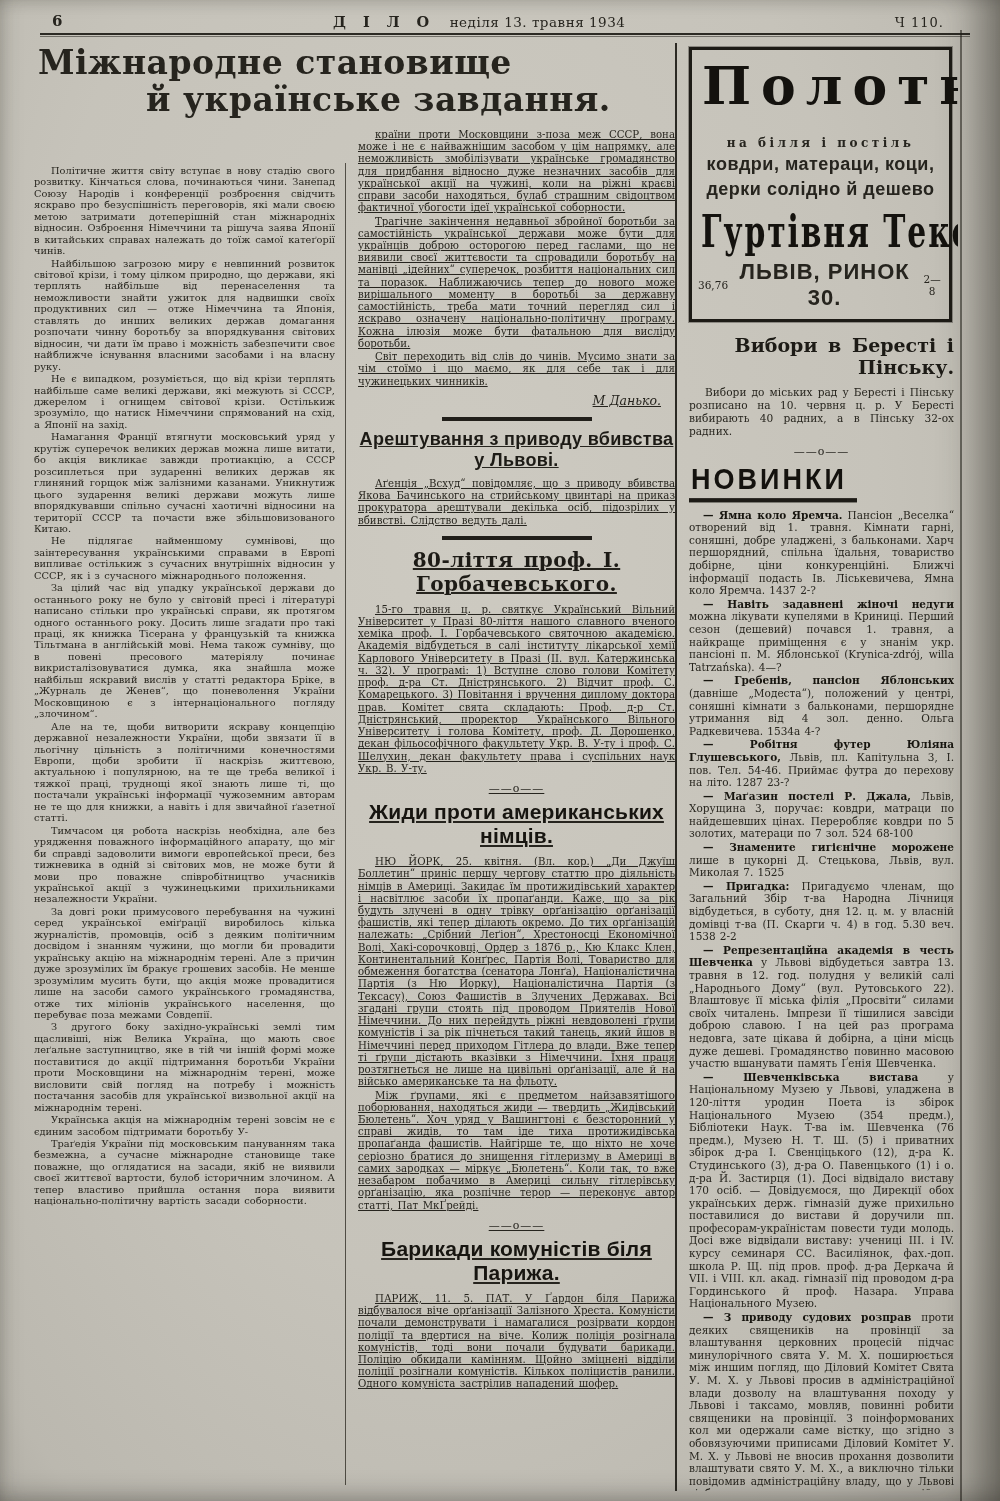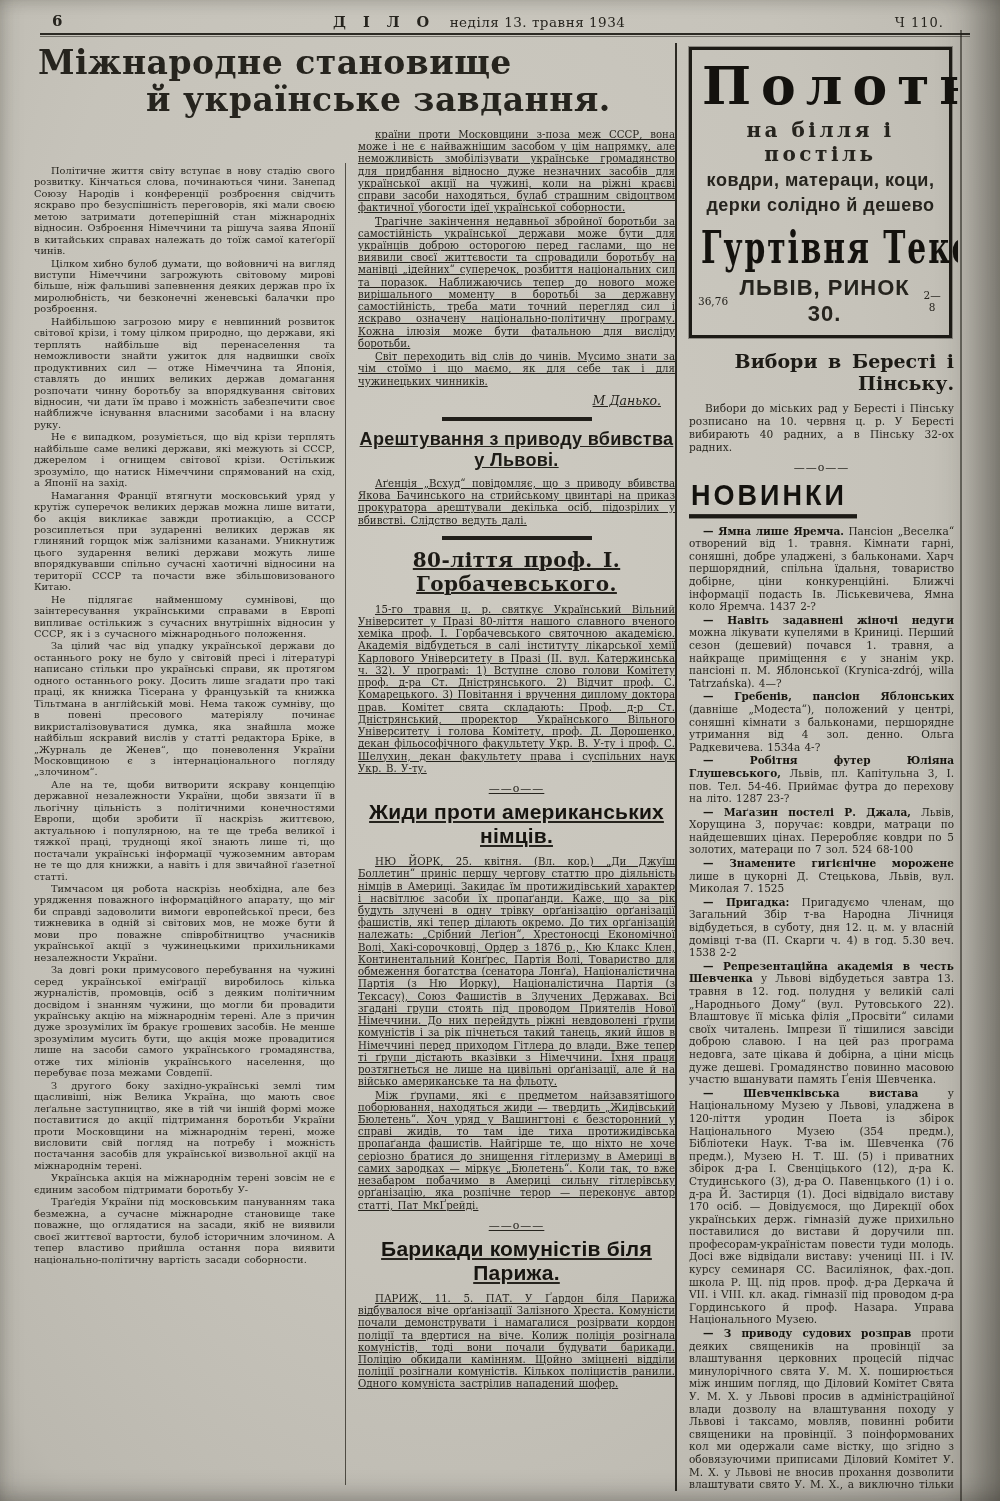--- a/index.html
+++ b/index.html
@@ -58,21 +58,21 @@
   .art-title-serif { font-weight:bold; font-size:20px; text-align:center;
                      letter-spacing:.4px; margin:2px 0 8px; word-spacing:3px; color:#1d1b16; }
   .art-title-heavy { font-family:"Liberation Sans", sans-serif; font-weight:bold;
                      font-size:21px; text-align:center; letter-spacing:.2px; margin:3px 0 8px; color:#171510; }
 
   
   .ad-box { border:3px solid #1d1b16; box-shadow:0 0 0 1px rgba(29,27,22,.35);
             margin:2px 2px 12px 0; padding:10px 4px 8px; text-align:center; }
   .ad-title { font-size:52px; font-weight:bold; letter-spacing:10px; line-height:1;
               padding-left:6px; color:#14120e; }
-  .ad-sub1 { font-weight:bold; font-size:20px; letter-spacing:3.5px; margin-top:6px; }
+  .ad-sub1 { font-weight:bold; font-size:12px; letter-spacing:3.5px; margin-top:24px; }
   .ad-sub2 { font-family:"Liberation Sans", sans-serif; font-weight:bold; font-size:18px;
              letter-spacing:.5px; line-height:1.15; margin-top:4px; }
   .ad-company { font-weight:bold; font-size:31px; letter-spacing:2px; white-space:nowrap;
                 transform:scaleY(1.45) scaleX(.96); transform-origin:center; margin:14px 0 10px; color:#14120e; }
   .ad-bottom { display:flex; align-items:center; justify-content:space-between; padding:0 2px; }
   .ad-code { font-size:10.5px; }
   .ad-address { font-family:"Liberation Sans", sans-serif; font-weight:bold; font-size:22px; letter-spacing:1px; }
 
   .elect-title { font-weight:bold; font-size:19px; text-align:right; word-spacing:4px; margin:6px 0 8px; color:#1d1b16; }
   .colC p.body { font-size:10.6px; line-height:1.21; text-align:justify; text-indent:16px;
@@ -105,21 +105,20 @@
   <div class="content">
 
     <div class="lead-wrap">
       <h1 class="headline">
         <span>Міжнародне становище</span>
         <span class="l2">й українське завдання.</span>
       </h1>
       <div class="two-col">
         <div class="colA">
           <p class="body">Політичне життя світу вступає в нову стадію свого розвитку. Кінчаться слова, починаються чини. Занепад Союзу Народів і конференції розброєння свідчить яскраво про безуспішність переговорів, які мали своєю метою затримати дотеперішній стан міжнародніх відносин. Озброєння Німеччини та рішуча заява Японії в китайських справах належать до тоїж самої катеґорії чинів.</p>
-          <p class="body">Цілком хибно булоб думати, що войовничі на вигляд виступи Німеччини загрожують світовому мирові більше, ніж фальшиві запевнення деяких держав про їх миролюбність, чи безконечні женевські балачки про розброєння.</p>
           <p class="body">Найбільшою загрозою миру є невпинний розвиток світової крізи, і тому цілком природно, що держави, які терплять найбільше від перенаселення та неможливости знайти ужиток для надвишки своїх продуктивних сил — отже Німеччина та Японія, ставлять до инших великих держав домагання розпочати чинну боротьбу за впорядкування світових відносин, чи дати їм право і можність забезпечити своє найближче існування власними засобами і на власну руку.</p>
           <p class="body">Не є випадком, розуміється, що від крізи терплять найбільше саме великі держави, які межують зі СССР, джерелом і огнищем світової крізи. Остількиж зрозуміло, що натиск Німеччини спрямований на схід, а Японії на захід.</p>
           <p class="body">Намагання Франції втягнути московський уряд у крутіж суперечок великих держав можна лише витати, бо акція викликає завжди протиакцію, а СССР розсиплеться при зударенні великих держав як глиняний горщок між залізними казанами. Уникнутиж цього зударення великі держави можуть лише впорядкувавши спільно сучасні хаотичні відносини на території СССР та почасти вже збільшовизованого Китаю.</p>
           <p class="body">Не підлягає найменшому сумнівові, що заінтересування українськими справами в Европі випливає остількиж з сучасних внутрішніх відносин у СССР, як і з сучасного міжнароднього положення.</p>
           <p class="body">За цілий час від упадку української держави до останнього року не було у світовій пресі і літературі написано стільки про українські справи, як протягом одного останнього року. Досить лише згадати про такі праці, як книжка Тісерана у французькій та книжка Тільтмана в англійській мові. Нема також сумніву, що в повені пресового матеріялу починає викристалізовуватися думка, яка знайшла може найбільш яскравий вислів у статті редактора Бріке, в „Журналь де Женев“, що поневолення України Московщиною є з інтернаціонального погляду „злочином“.</p>
           <p class="body">Але на те, щоби витворити яскраву концепцію державної незалежности України, щоби звязати її в льогічну цільність з політичними конечностями Европи, щоби зробити її наскрізь життєвою, актуальною і популярною, на те ще треба великої і тяжкої праці, труднощі якої знають лише ті, що постачали українські інформації чужоземним авторам не те що для книжки, а навіть і для звичайної ґазетної статті.</p>
           <p class="body">Тимчасом ця робота наскрізь необхідна, але без урядження поважного інформаційного апарату, що міг би справді задоволити вимоги европейської преси, без тижневика в одній зі світових мов, не може бути й мови про поважне співробітництво учасників української акції з чужинецькими прихильниками незалежности України.</p>
           <p class="body">За довгі роки примусового перебування на чужині серед української еміґрації виробилось кілька журналістів, промовців, осіб з деяким політичним досвідом і знанням чужини, що могли би провадити українську акцію на міжнароднім терені. Але з причин дуже зрозумілих їм бракує грошевих засобів. Не менше зрозумілим мусить бути, що акція може провадитися лише на засоби самого українського громадянства, отже тих міліонів українського населення, що перебуває поза межами Совдепії.</p>
           <p class="body">З другого боку західно-українські землі тим щасливіші, ніж Велика Україна, що мають своє леґальне заступництво, яке в тій чи іншій формі може поставитися до акції підтримання боротьби України проти Московщини на міжнароднім терені, може висловити свій погляд на потребу і можність постачання засобів для української визвольної акції на міжнароднім терені.</p>
           <p class="body">Українська акція на міжнароднім терені зовсім не є єдиним засобом підтримати боротьбу У-</p>
@@ -166,21 +165,21 @@
         </div>
       </div>
 
       <h2 class="elect-title">Вибори в Бересті і Пінську.</h2>
       <p class="body">Вибори до міських рад у Бересті і Пінську розписано на 10. червня ц. р. У Бересті вибирають 40 радних, а в Пінську 32-ох радних.</p>
       <div class="o-divider">——о——</div>
 
       <div class="novynky-title">НОВИНКИ</div>
 
       <div class="news">
-        <p><b>— Ямна лише Яремча.</b> <span>Пансіон „Веселка“ отворений від 1. травня. Кімнати гарні, соняшні, добре уладжені, з бальконами. Харч першорядний, спільна їдальня, товариство добірне, ціни конкуренційні. Ближчі інформації подасть Ів. Ліськевичева, Ямна коло Яремча. 1437 2-?</span></p>
+        <p><b>— Ямна коло Яремча.</b> <span>Пансіон „Веселка“ отворений від 1. травня. Кімнати гарні, соняшні, добре уладжені, з бальконами. Харч першорядний, спільна їдальня, товариство добірне, ціни конкуренційні. Ближчі інформації подасть Ів. Ліськевичева, Ямна коло Яремча. 1437 2-?</span></p>
         <p><b>— Навіть задавнені жіночі недуги</b> <span>можна лікувати купелями в Криниці. Перший сезон (дешевий) почався 1. травня, а найкраще приміщення є у знанім укр. пансіоні п. М. Яблонської (Krynica-zdrój, willa Tatrzańska). 4—?</span></p>
         <p><b>— Гребенів, пансіон Яблонських</b> <span>(давніше „Модеста“), положений у центрі, соняшні кімнати з бальконами, першорядне утримання від 4 зол. денно. Ольга Радкевичева. 1534а 4-?</span></p>
         <p><b>— Робітня футер Юліяна Глушевського,</b> <span>Львів, пл. Капітульна 3, І. пов. Тел. 54-46. Приймає футра до перехову на літо. 1287 23-?</span></p>
         <p><b>— Маґазин постелі Р. Джала,</b> <span>Львів, Хорущина 3, поручає: ковдри, матраци по найдешевших цінах. Переробляє ковдри по 5 золотих, матераци по 7 зол. 524 68-100</span></p>
         <p><b>— Знамените гигієнічне морожене</b> <span>лише в цукорні Д. Стецькова, Львів, вул. Миколая 7. 1525</span></p>
         <p><b>— Пригадка:</b> <span>Пригадуємо членам, що Загальний Збір т-ва Народна Лічниця відбудеться, в суботу, дня 12. ц. м. у власній домівці т-ва (П. Скарги ч. 4) в год. 5.30 веч. 1538 2-2</span></p>
         <p><b>— Репрезентаційна академія в честь Шевченка</b> <span>у Львові відбудеться завтра 13. травня в 12. год. полудня у великій салі „Народнього Дому“ (вул. Рутовського 22). Влаштовує її міська філія „Просвіти“ силами своїх читалень. Імпрези її тішилися завсіди доброю славою. І на цей раз програма недовга, зате цікава й добірна, а ціни місць дуже дешеві. Громадянство повинно масовою участю вшанувати память Ґенія Шевченка.</span></p>
         <p><b>— Шевченківська вистава</b> <span>у Національному Музею у Львові, уладжена в 120-ліття уродин Поета із збірок Національного Музею (354 предм.), Бібліотеки Наук. Т-ва ім. Шевченка (76 предм.), Музею Н. Т. Ш. (5) і приватних збірок д-ра І. Свенціцького (12), д-ра К. Студинського (3), д-ра О. Павенцького (1) і о. д-ра Й. Застирця (1). Досі відвідало виставу 170 осіб. — Довідуємося, що Дирекції обох українських держ. гімназій дуже прихильно поставилися до вистави й доручили пп. професорам-україністам повести туди молодь. Досі вже відвідали виставу: учениці ІІІ. і IV. курсу семинаря СС. Василіянок, фах.-доп. школа Р. Щ. під пров. проф. д-ра Деркача й VII. і VIII. кл. акад. гімназії під проводом д-ра Гординського й проф. Назара. Управа Національного Музею.</span></p>
         <p><b>— З приводу судових розправ</b> <span>проти деяких священиків на провінції за влаштування церковних процесій підчас минулорічного свята У. М. Х. поширюється між иншим погляд, що Діловий Комітет Свята У. М. Х. у Львові просив в адміністраційної влади дозволу на влаштування походу у Львові і таксамо, мовляв, повинні робити священики на провінції. З поінформованих кол ми одержали саме вістку, що згідно з обовязуючими приписами Діловий Комітет У. М. Х. у Львові не вносив прохання дозволити влаштувати свято У. М. Х., а виключно тільки повідомив адміністраційну владу, що у Львові відбудеться свято з масовим процесійним походом.</span></p>
 

